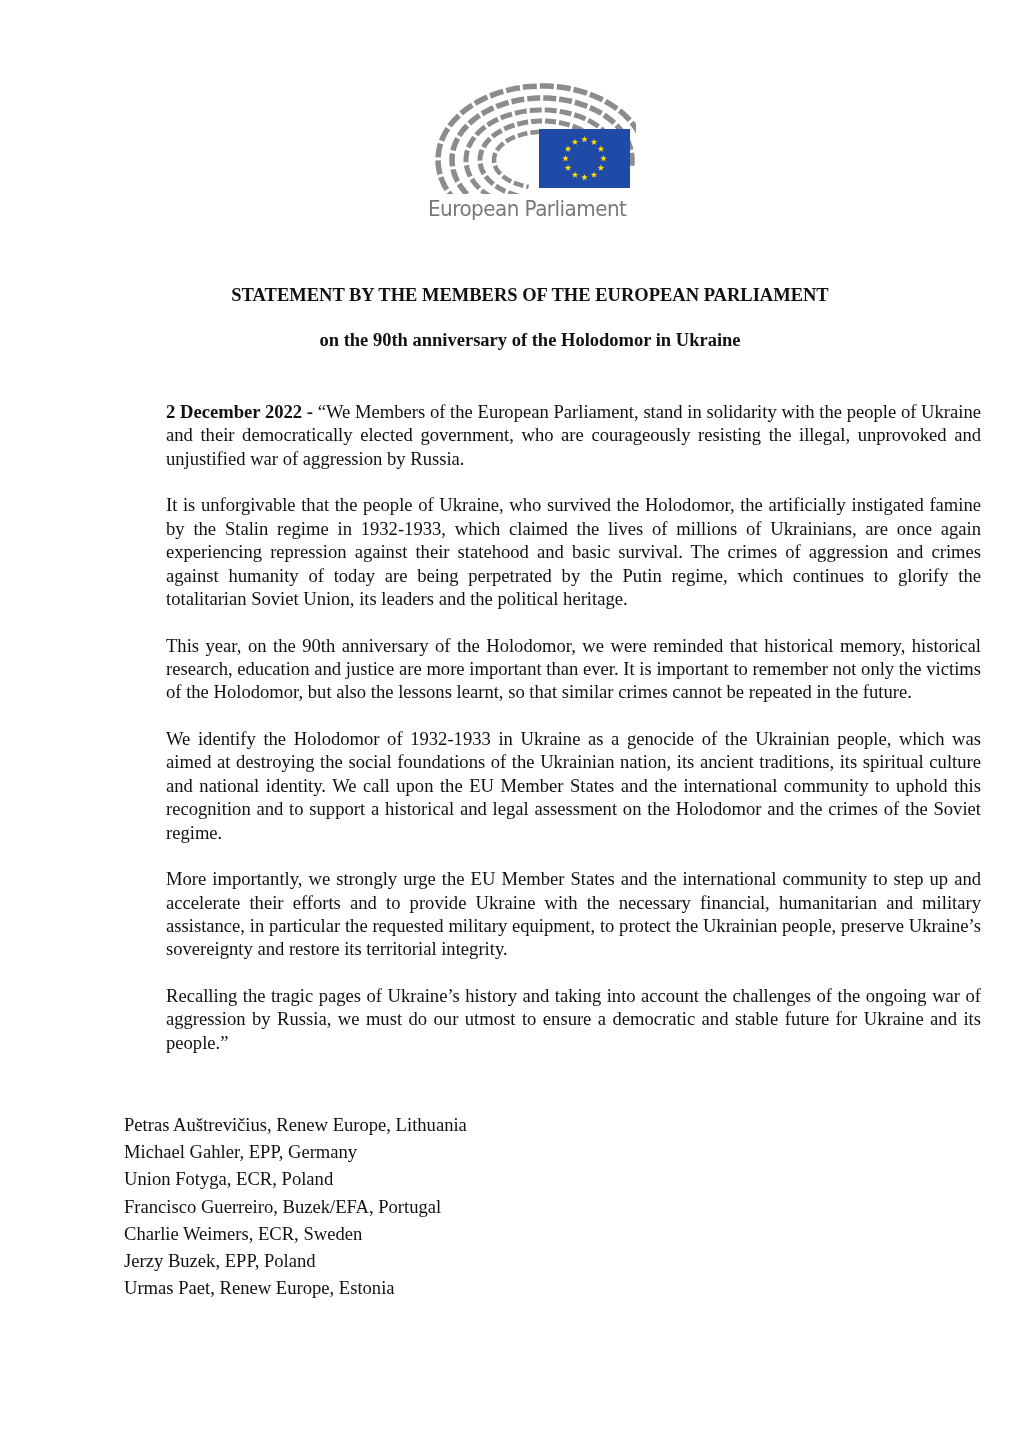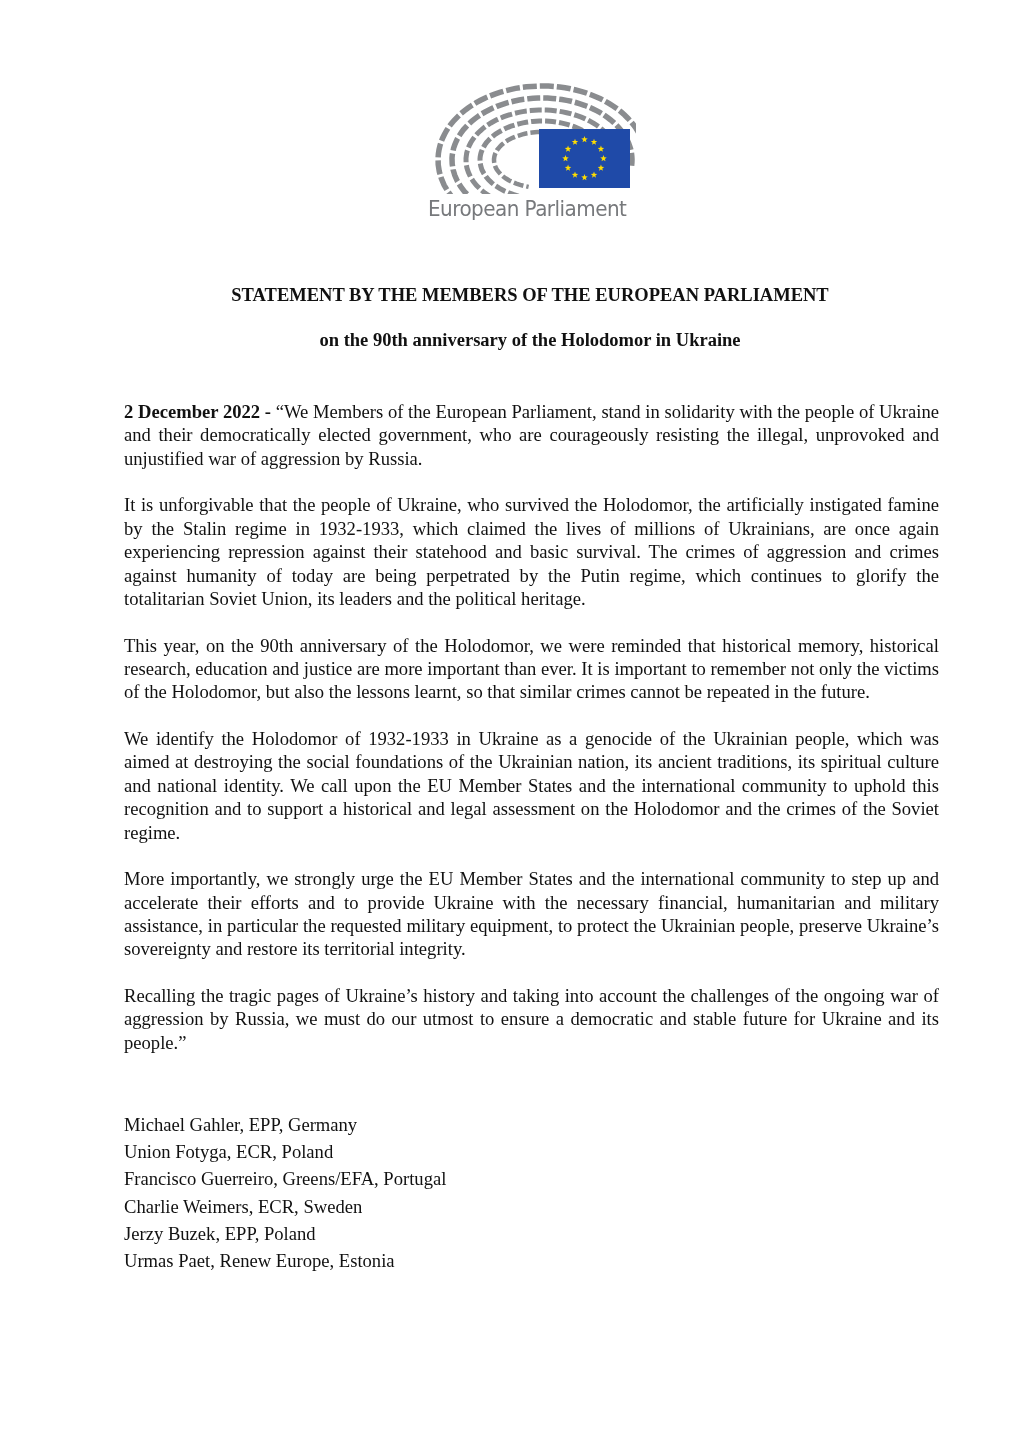--- a/index.html
+++ b/index.html
@@ -98,29 +98,30 @@
         <path d="M144.05 69.60 L144.87 71.87 L147.28 71.95 L145.38 73.43 L146.04 75.75 L144.05 74.40 L142.05 75.75 L142.71 73.43 L140.81 71.95 L143.22 71.87 Z"></path>
         <path d="M151.00 62.65 L151.82 64.91 L154.23 64.99 L152.33 66.48 L153.00 68.80 L151.00 67.45 L149.00 68.80 L149.67 66.48 L147.77 64.99 L150.18 64.91 Z"></path>
       </g>
   </svg>
   <div class="logo-text">European Parliament</div>
 </div>
 
 <div class="title t1">STATEMENT BY THE MEMBERS OF THE EUROPEAN PARLIAMENT</div>
 <div class="title t2">on the 90th anniversary of the Holodomor in Ukraine</div>
 
-<div class="body-text" style="top:400px;">
+<div class="body-text" style="top:400px;margin-left:42px;">
   <p class="para"><b>2 December 2022 -</b> <span>“We Members of the European Parliament, stand in solidarity with the people of Ukraine and their democratically elected government, who are courageously resisting the illegal, unprovoked and unjustified war of aggression by Russia.</span></p>
   <p class="para">It is unforgivable that the people of Ukraine, who survived the Holodomor, the artificially instigated famine by the Stalin regime in 1932-1933, which claimed the lives of millions of Ukrainians, are once again experiencing repression against their statehood and basic survival. The crimes of aggression and crimes against humanity of today are being perpetrated by the Putin regime, which continues to glorify the totalitarian Soviet Union, its leaders and the political heritage.</p>
   <p class="para">This year, on the 90th anniversary of the Holodomor, we were reminded that historical memory, historical research, education and justice are more important than ever. It is important to remember not only the victims of the Holodomor, but also the lessons learnt, so that similar crimes cannot be repeated in the future.</p>
   <p class="para">We identify the Holodomor of 1932-1933 in Ukraine as a genocide of the Ukrainian people, which was aimed at destroying the social foundations of the Ukrainian nation, its ancient traditions, its spiritual culture and national identity. We call upon the EU Member States and the international community to uphold this recognition and to support a historical and legal assessment on the Holodomor and the crimes of the Soviet regime.</p>
   <p class="para">More importantly, we strongly urge the EU Member States and the international community to step up and accelerate their efforts and to provide Ukraine with the necessary financial, humanitarian and military assistance, in particular the requested military equipment, to protect the Ukrainian people, preserve Ukraine’s sovereignty and restore its territorial integrity.</p>
   <p class="para">Recalling the tragic pages of Ukraine’s history and taking into account the challenges of the ongoing war of aggression by Russia, we must do our utmost to ensure a democratic and stable future for Ukraine and its people.”</p>
 </div>
 
 <div class="signatories">
+  <div class="signatory">Petras Auštrevičius, Renew Europe, Lithuania</div>
   <div class="signatory">Michael Gahler, EPP, Germany</div>
   <div class="signatory">Union Fotyga, ECR, Poland</div>
-  <div class="signatory">Francisco Guerreiro, Greens/EFA, Portugal</div>
+  <div class="signatory">Francisco Guerreiro, Buzek/EFA, Portugal</div>
   <div class="signatory">Charlie Weimers, ECR, Sweden</div>
   <div class="signatory">Jerzy Buzek, EPP, Poland</div>
   <div class="signatory">Urmas Paet, Renew Europe, Estonia</div>
 </div>
 
 </body></html>

